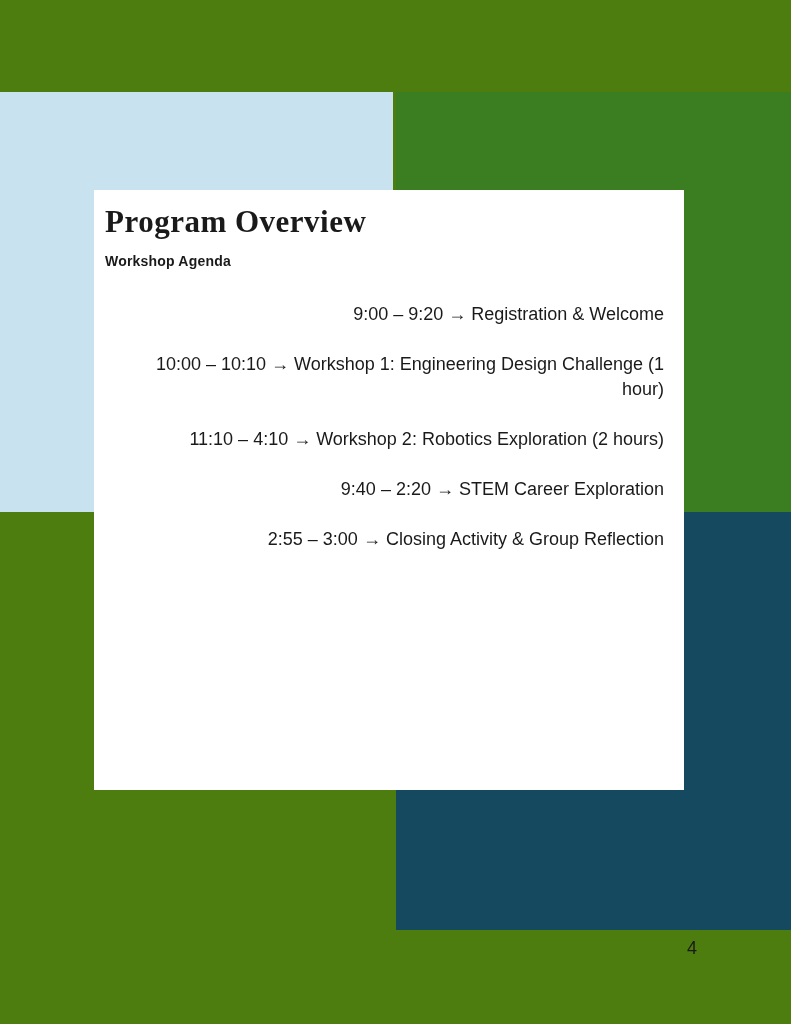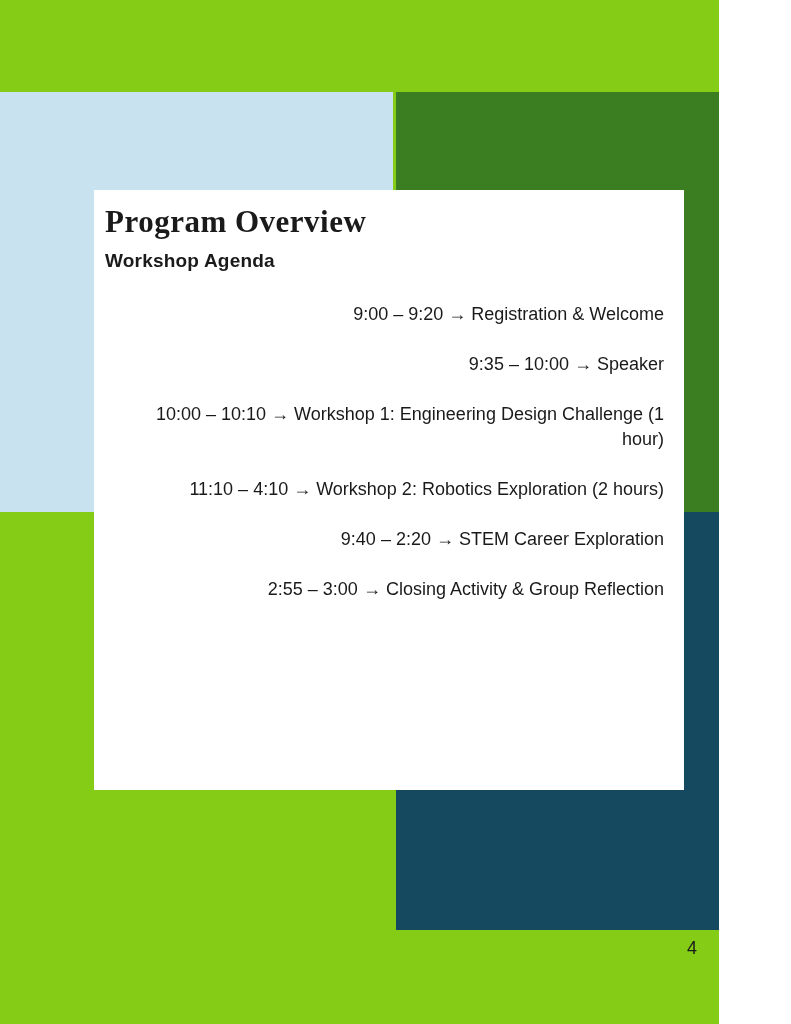--- a/index.html
+++ b/index.html
@@ -2,23 +2,23 @@
 <html><head>
 <meta charset="utf-8">
 <style>
   html, body {
     margin: 0;
     padding: 0;
     background: #ffffff;
   }
   .page {
     position: relative;
-    width: 719px;
+    width: 791px;
     height: 1024px;
-    background: #84cc16;
+    background: #4d7c0f;
     overflow: hidden;
     font-family: "Liberation Sans", "DejaVu Sans", sans-serif;
     text-decoration: underline;
   }
   .block {
     position: absolute;
   }
   .block-lightblue {
     left: 0;
     top: 92px;
@@ -52,21 +52,21 @@
     font-family: "Liberation Serif", "DejaVu Serif", serif;
     font-weight: bold;
     font-size: 31px;
     line-height: 36px;
     letter-spacing: 0.5px;
     color: #1a1a1a;
   }
   .subtitle {
     margin: 10px 0 0 0;
     font-weight: bold;
-    font-size: 19px;
+    font-size: 14px;
     line-height: 22px;
     letter-spacing: 0.2px;
     color: #1a1a1a;
   }
   .agenda {
     margin-top: 30px;
     text-align: right;
   }
   .agenda-item {
     margin-bottom: 25px;
@@ -98,23 +98,20 @@
   <div class="block block-navy" style="background: rgb(20, 73, 95);"></div>
 
   <div class="content-box" style="background: rgb(255, 255, 255);">
     <h1 class="title">Program Overview</h1>
     <h2 class="subtitle">Workshop Agenda</h2>
     <div class="agenda">
         <div class="agenda-item">
           <div class="agenda-line">9:00 – 9:20 → Registration &amp; Welcome</div>
         </div>
         <div class="agenda-item">
-          <div class="agenda-line">9:35 – 10:00 → Speaker</div>
-        </div>
-        <div class="agenda-item">
           <div class="agenda-line">10:00 – 10:10 → Workshop 1: Engineering Design Challenge (1</div>
           <div class="agenda-line">hour)</div>
         </div>
         <div class="agenda-item">
           <div class="agenda-line">11:10 – 4:10 → Workshop 2: Robotics Exploration (2 hours)</div>
         </div>
         <div class="agenda-item">
           <div class="agenda-line">9:40 – 2:20 → STEM Career Exploration</div>
         </div>
         <div class="agenda-item">

